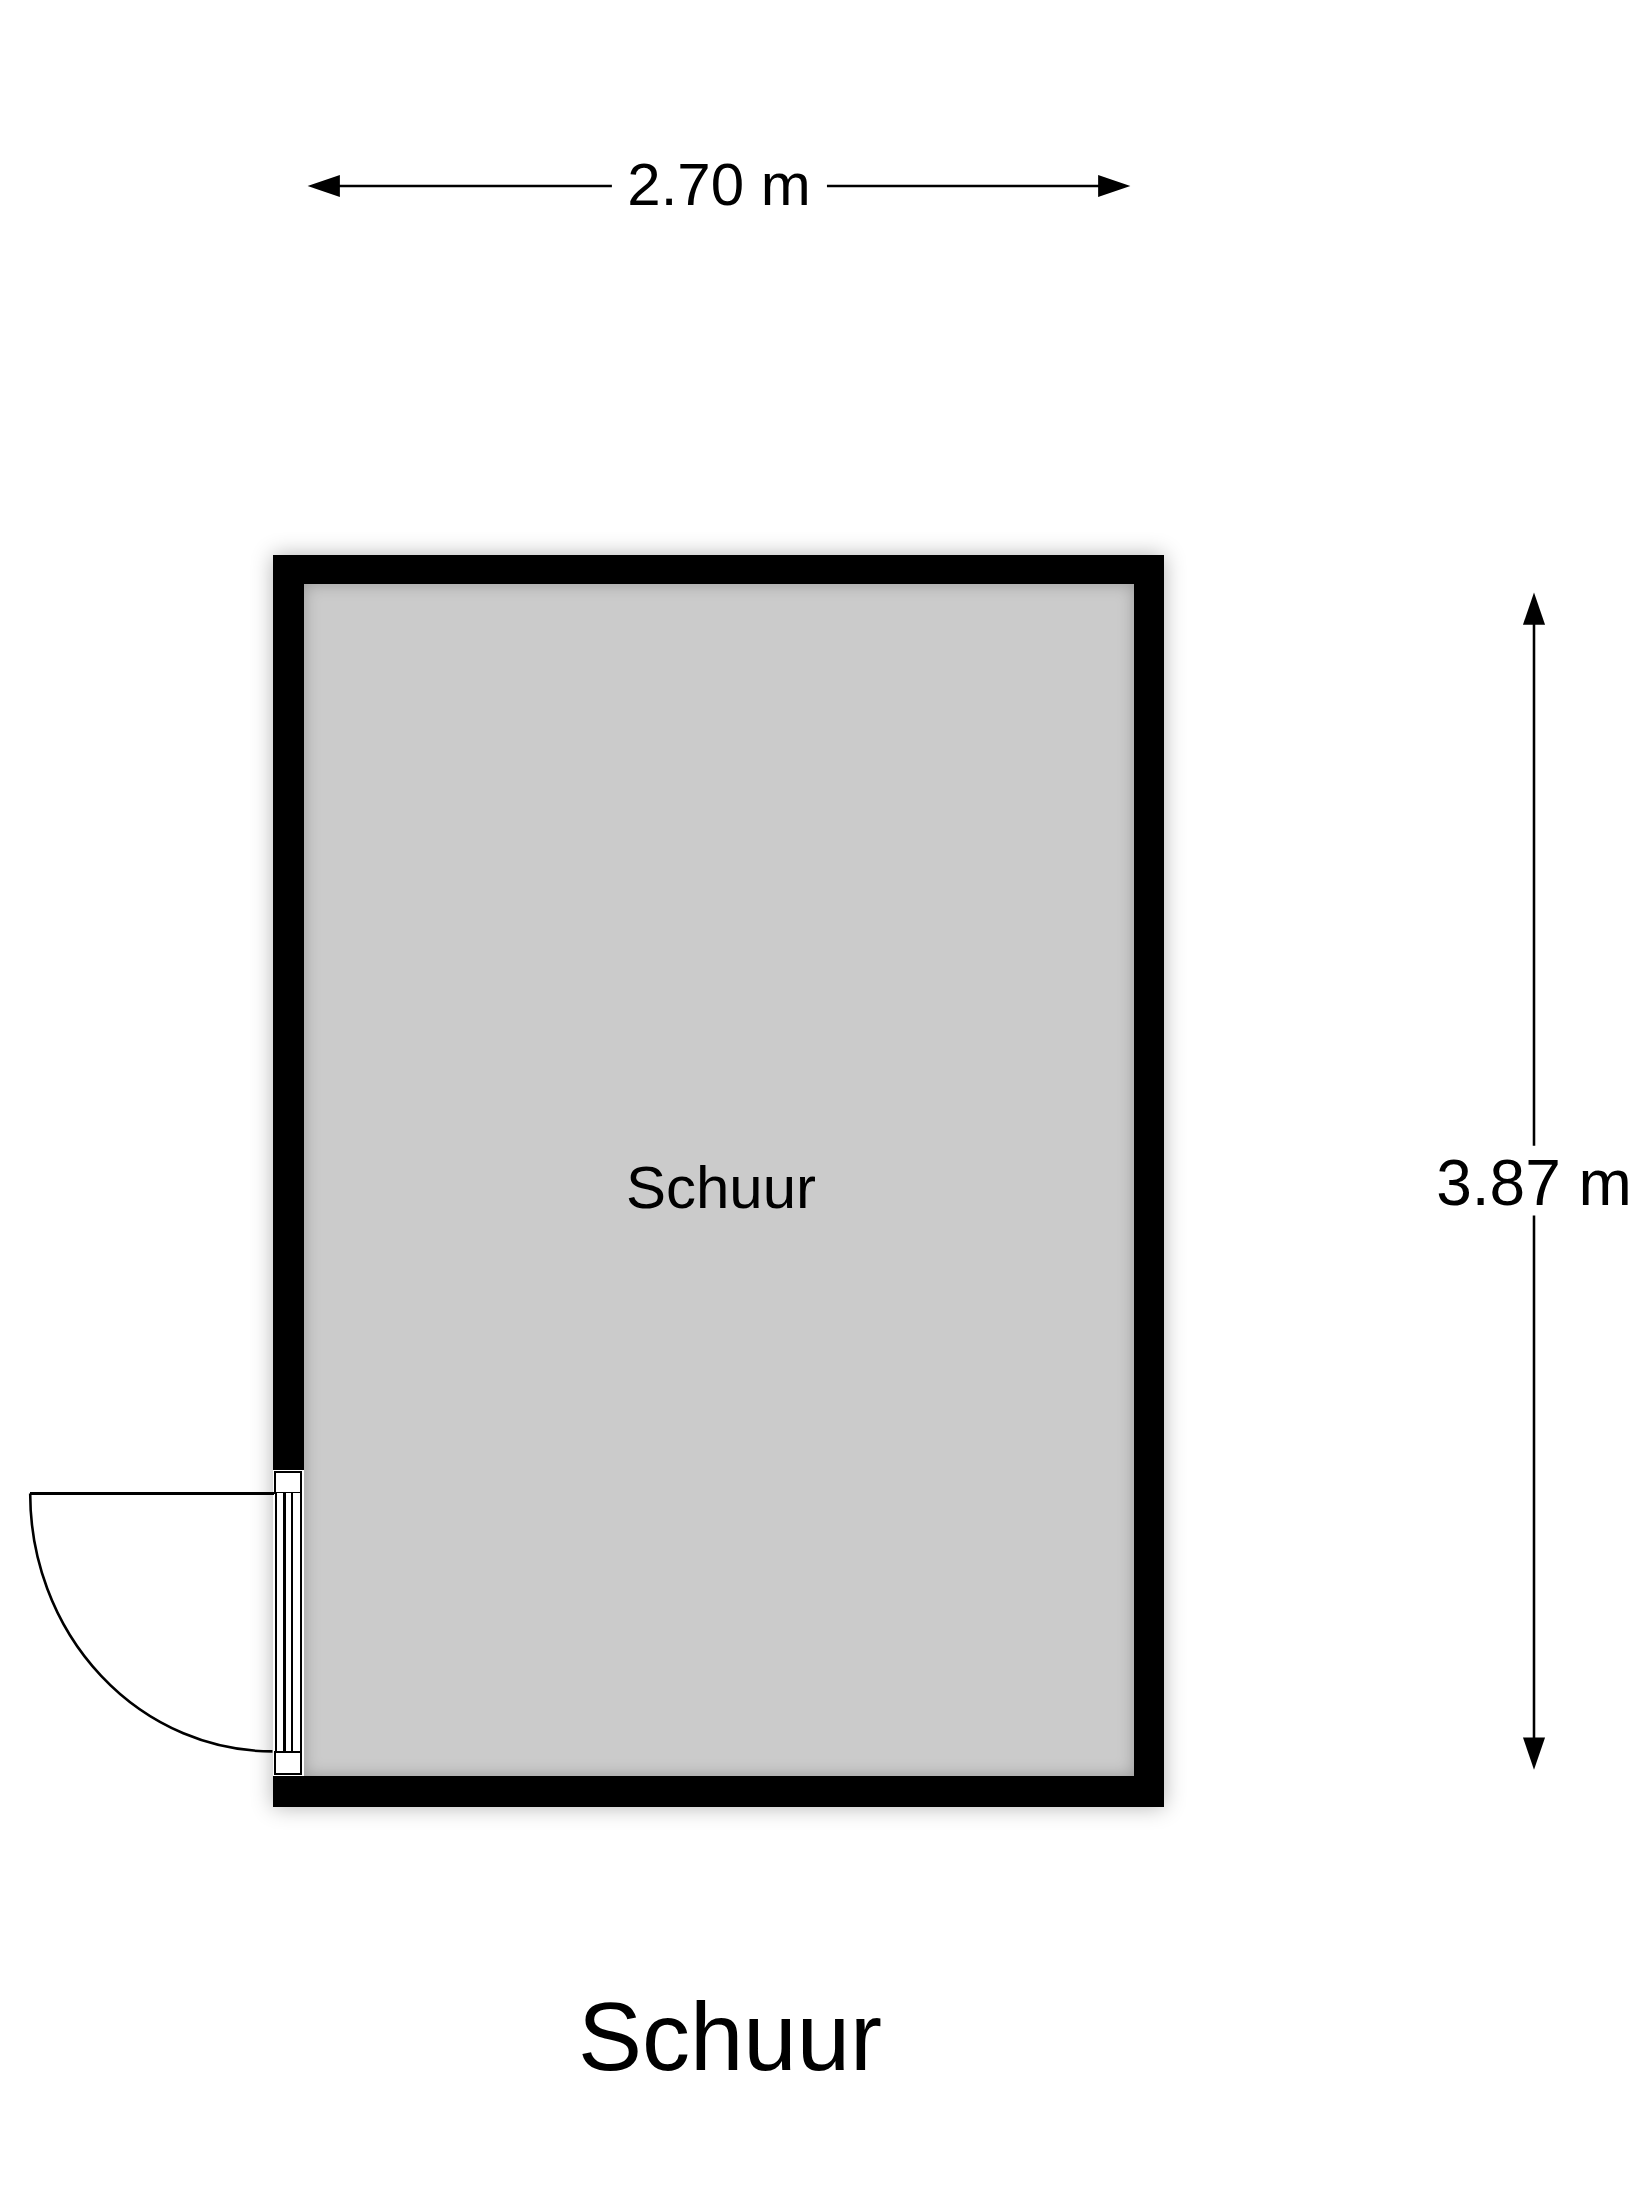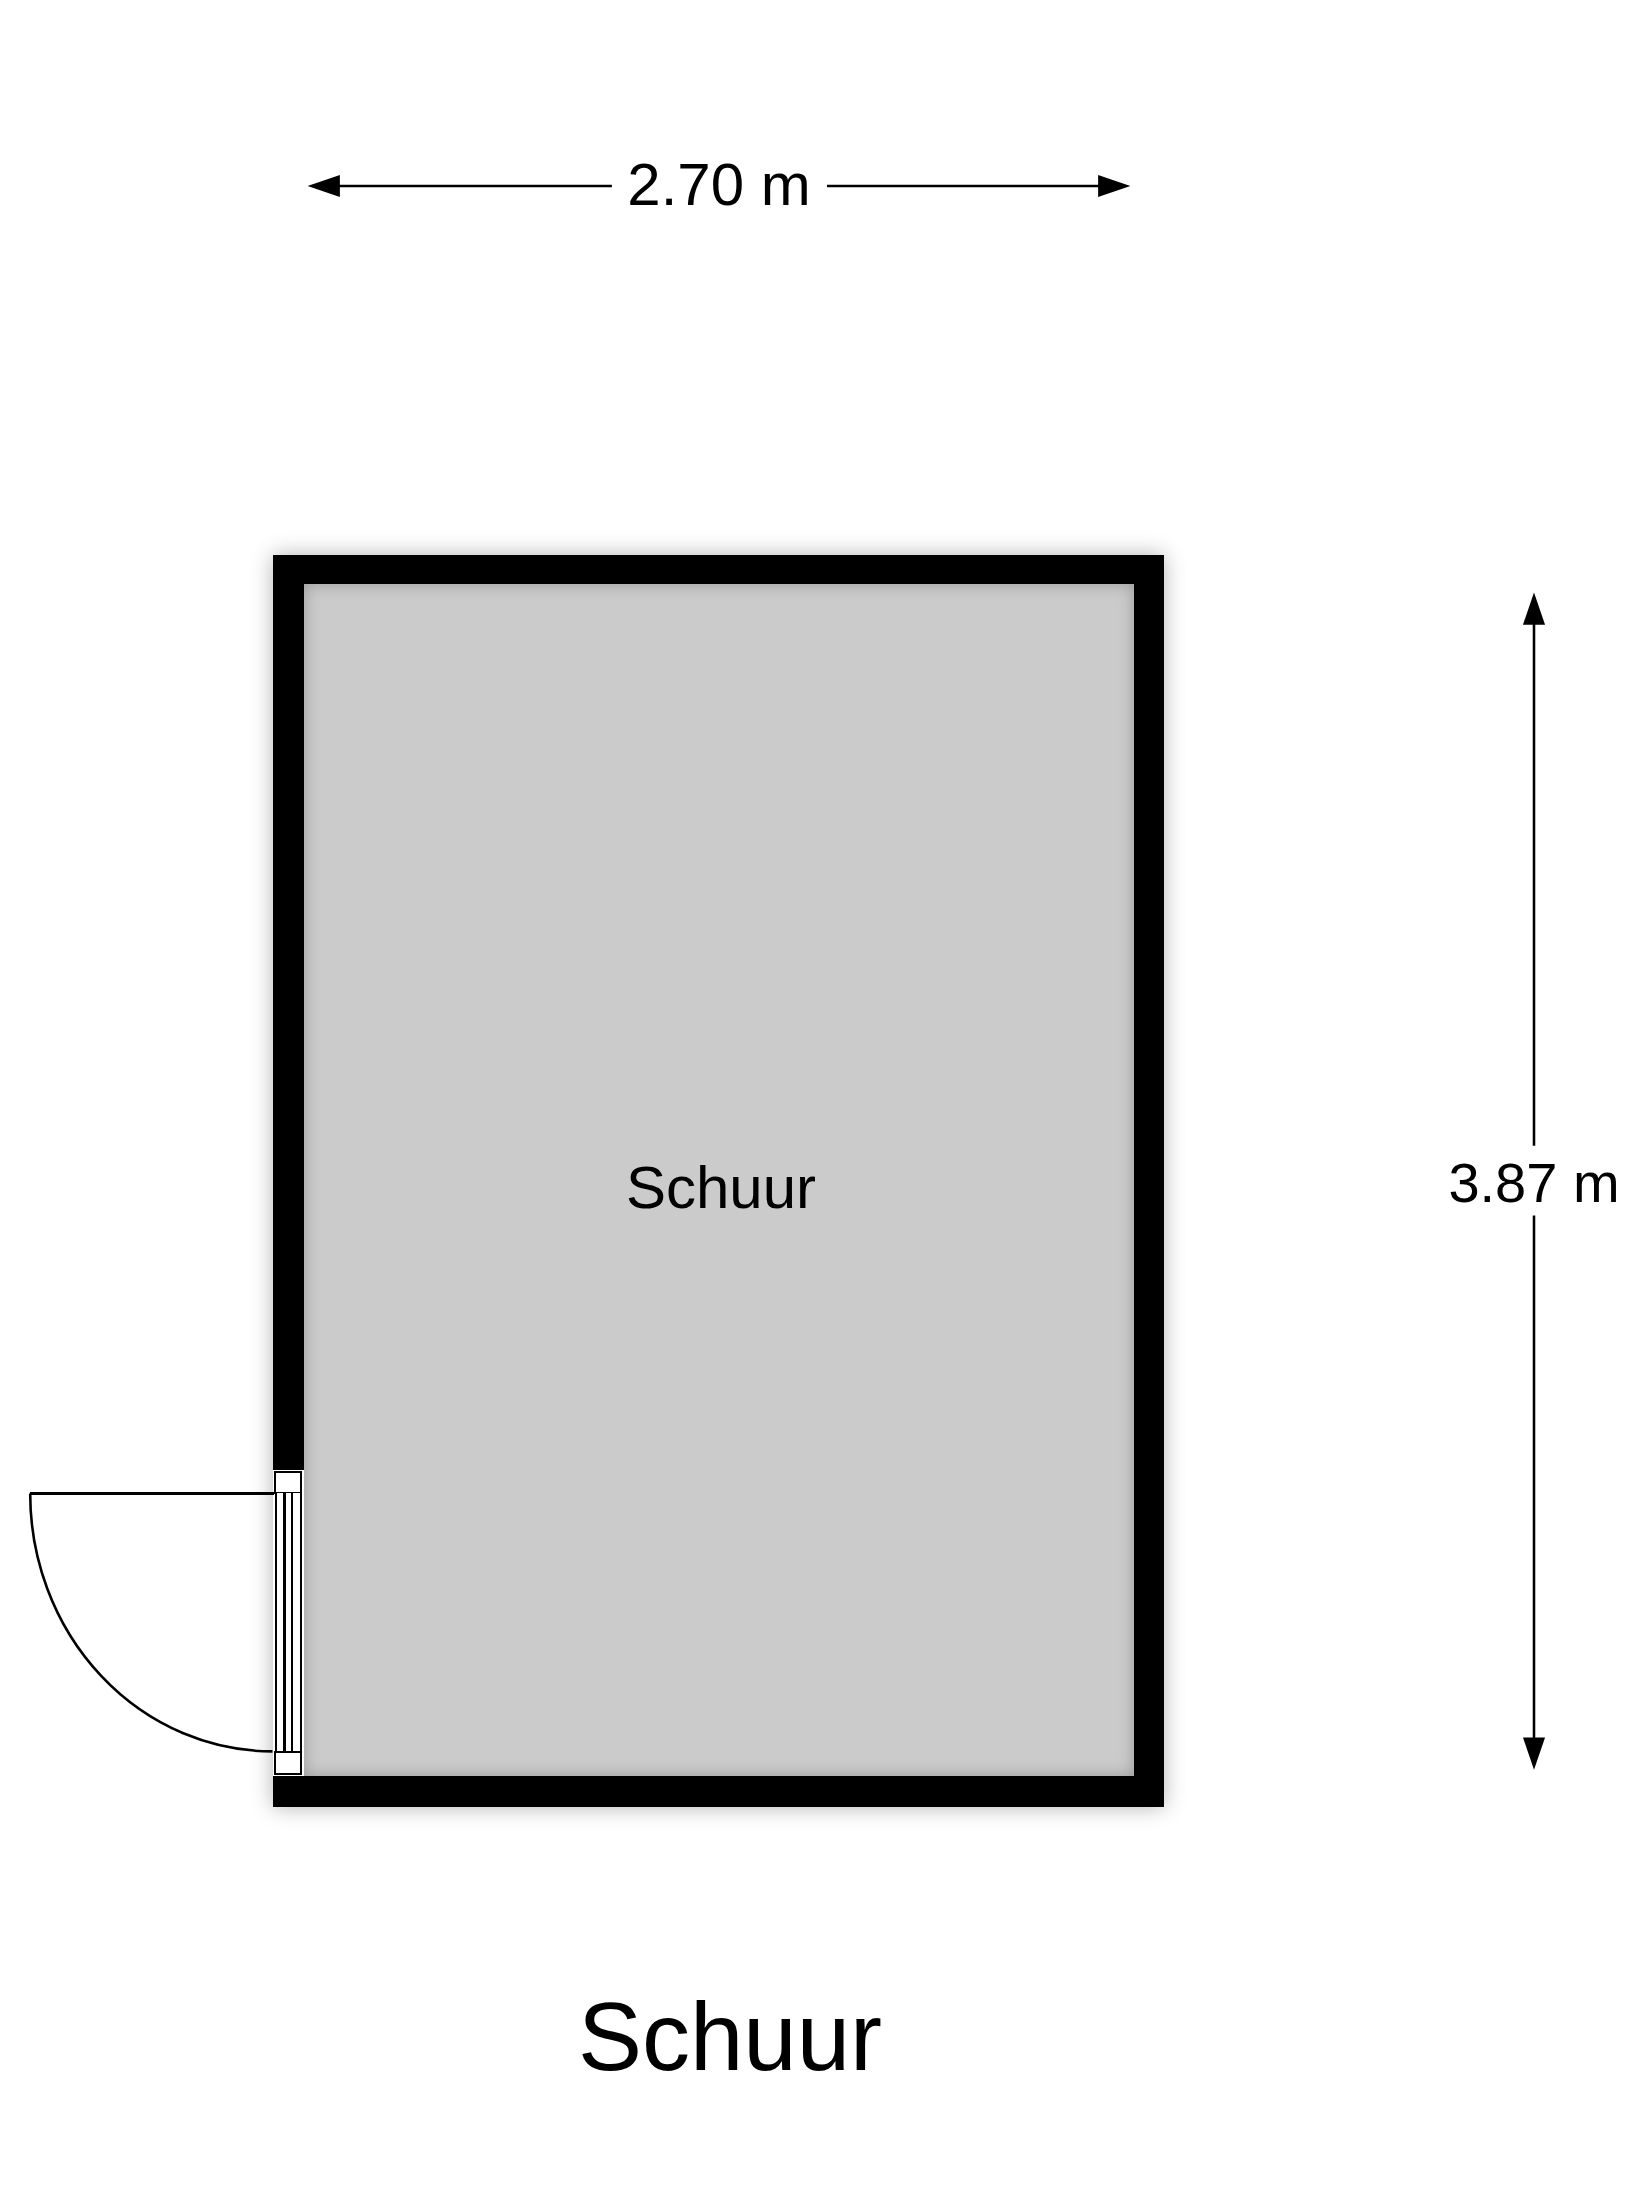--- a/index.html
+++ b/index.html
@@ -63,21 +63,21 @@
   .track-line.t2 { left: 13.8px; }
   .door-leaf { left: 30px; top: 1476px; width: 244px; height: 3.4px; background: var(--stroke, #000); }
   .door-swing-svg { left: 13px; top: 1460px; width: 275px; height: 293px; }
   .swing-arc { fill: none; stroke: var(--stroke, #000); stroke-width: 3px; }
 
   
   .dim-v-svg { left: 1517px; top: 559px; width: 34px; height: 1213px; }
   .dim-v-label {
     left: 1534px; top: 1137px;
     transform: translateX(-50%);
-    font-size: 56px; line-height: 60px;
+    font-size: 64px; line-height: 60px;
     white-space: nowrap;
   }
 
   
   .plan-title {
     left: 730px; top: 1973px;
     transform: translateX(-50%);
     font-size: 96px; line-height: 96px;
     white-space: nowrap;
   }

